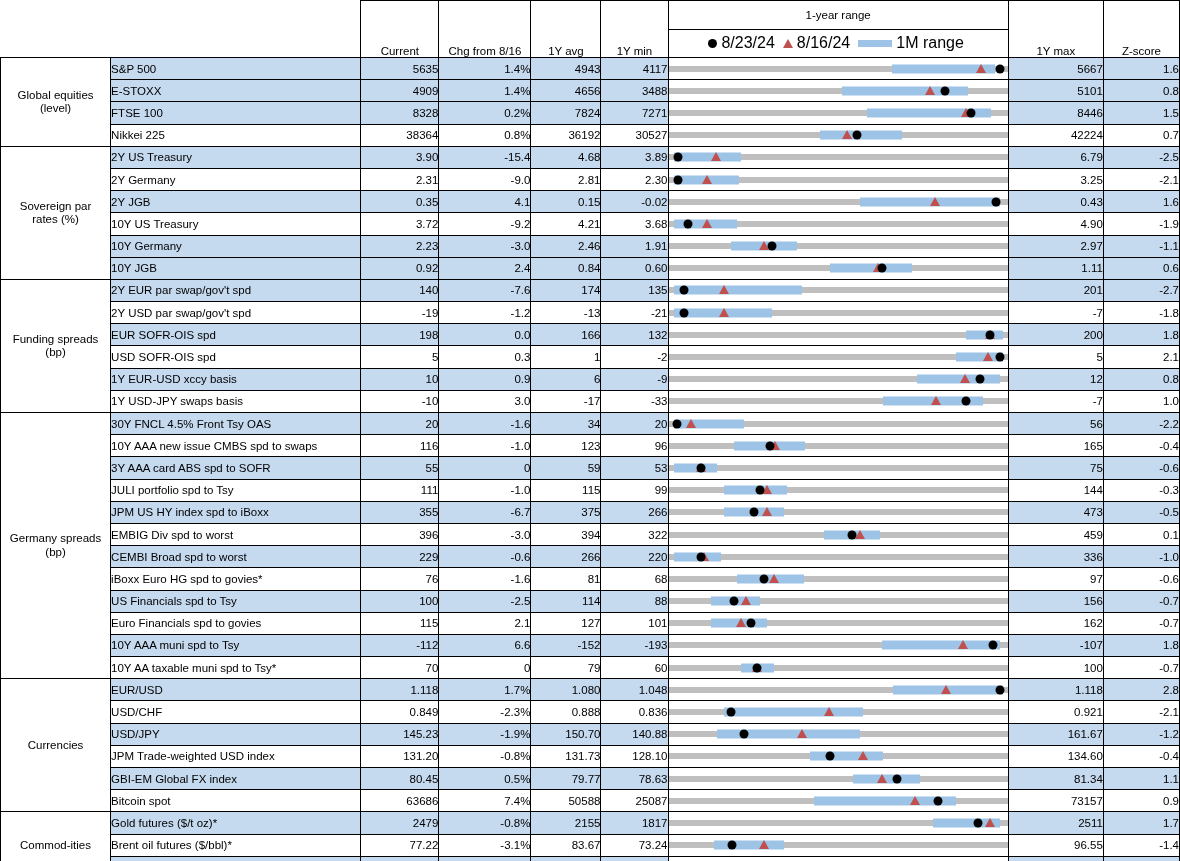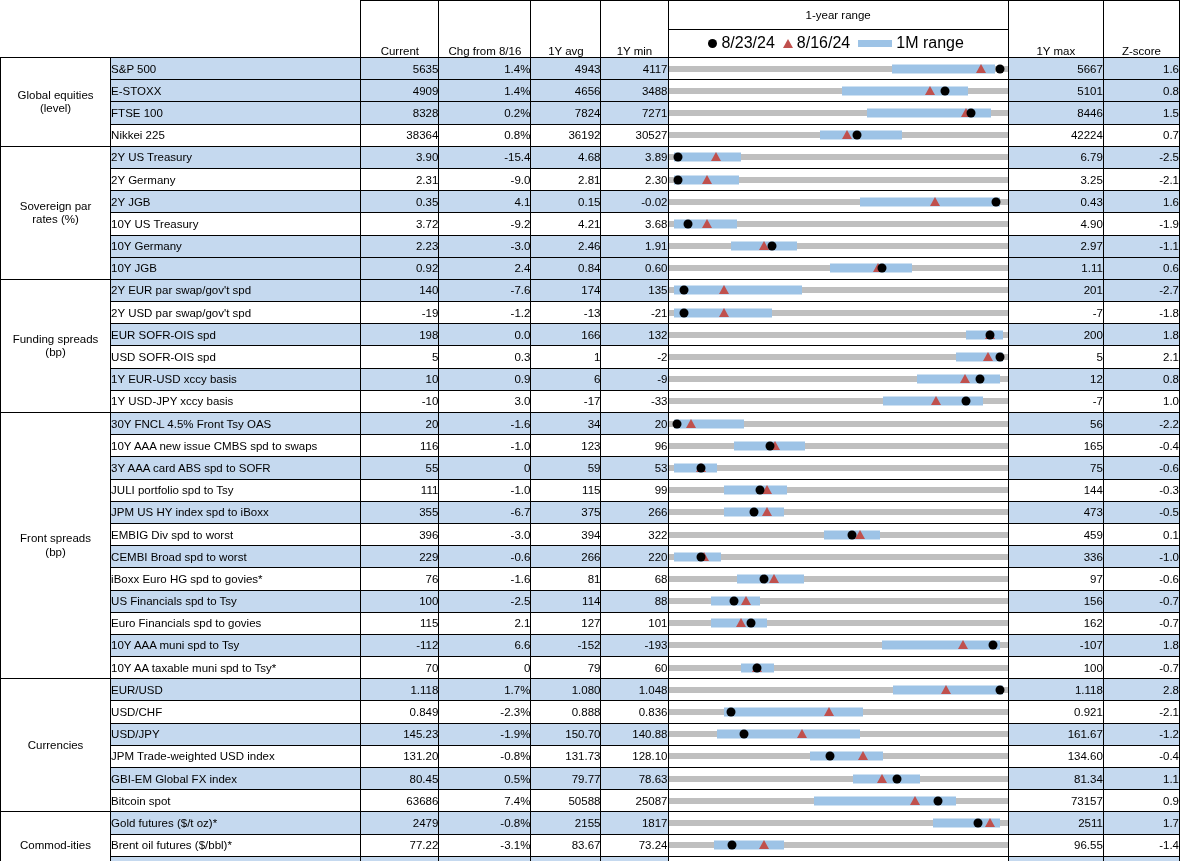--- a/index.html
+++ b/index.html
@@ -343,39 +343,39 @@
               <div class="bar-bg"></div>
               <div class="bar-1m" style="left:248.01999999999998px;width:83px"></div>
               <div class="tri" style="left:296.16px"></div>
               <div class="dot" style="left:311.1px"></div>
             </div>
           </td>
           <td class="num shade">12</td>
           <td class="num shade">0.8</td>
         </tr>
         <tr>
-          <td class="label white">1Y USD-JPY xccy basis</td>
+          <td class="label white">1Y USD-JPY swaps basis</td>
           <td class="num white">-10</td>
           <td class="num white">3.0</td>
           <td class="num white">-17</td>
           <td class="num white">-33</td>
           <td class="rangecell">
             <div class="track">
               <div class="bar-bg"></div>
               <div class="bar-1m" style="left:214.82px;width:99.60000000000002px"></div>
               <div class="tri" style="left:267.94px"></div>
               <div class="dot" style="left:297.82px"></div>
             </div>
           </td>
           <td class="num white">-7</td>
           <td class="num white">1.0</td>
         </tr>
         <tr>
           <td class="grp" rowspan="12">
-            <div>Front spreads</div>
+            <div>Germany spreads</div>
             <div>(bp)</div>
           </td>
           <td class="label shade">30Y FNCL 4.5% Front Tsy OAS</td>
           <td class="num shade">20</td>
           <td class="num shade">-1.6</td>
           <td class="num shade">34</td>
           <td class="num shade">20</td>
           <td class="rangecell">
             <div class="track">
               <div class="bar-bg"></div>

